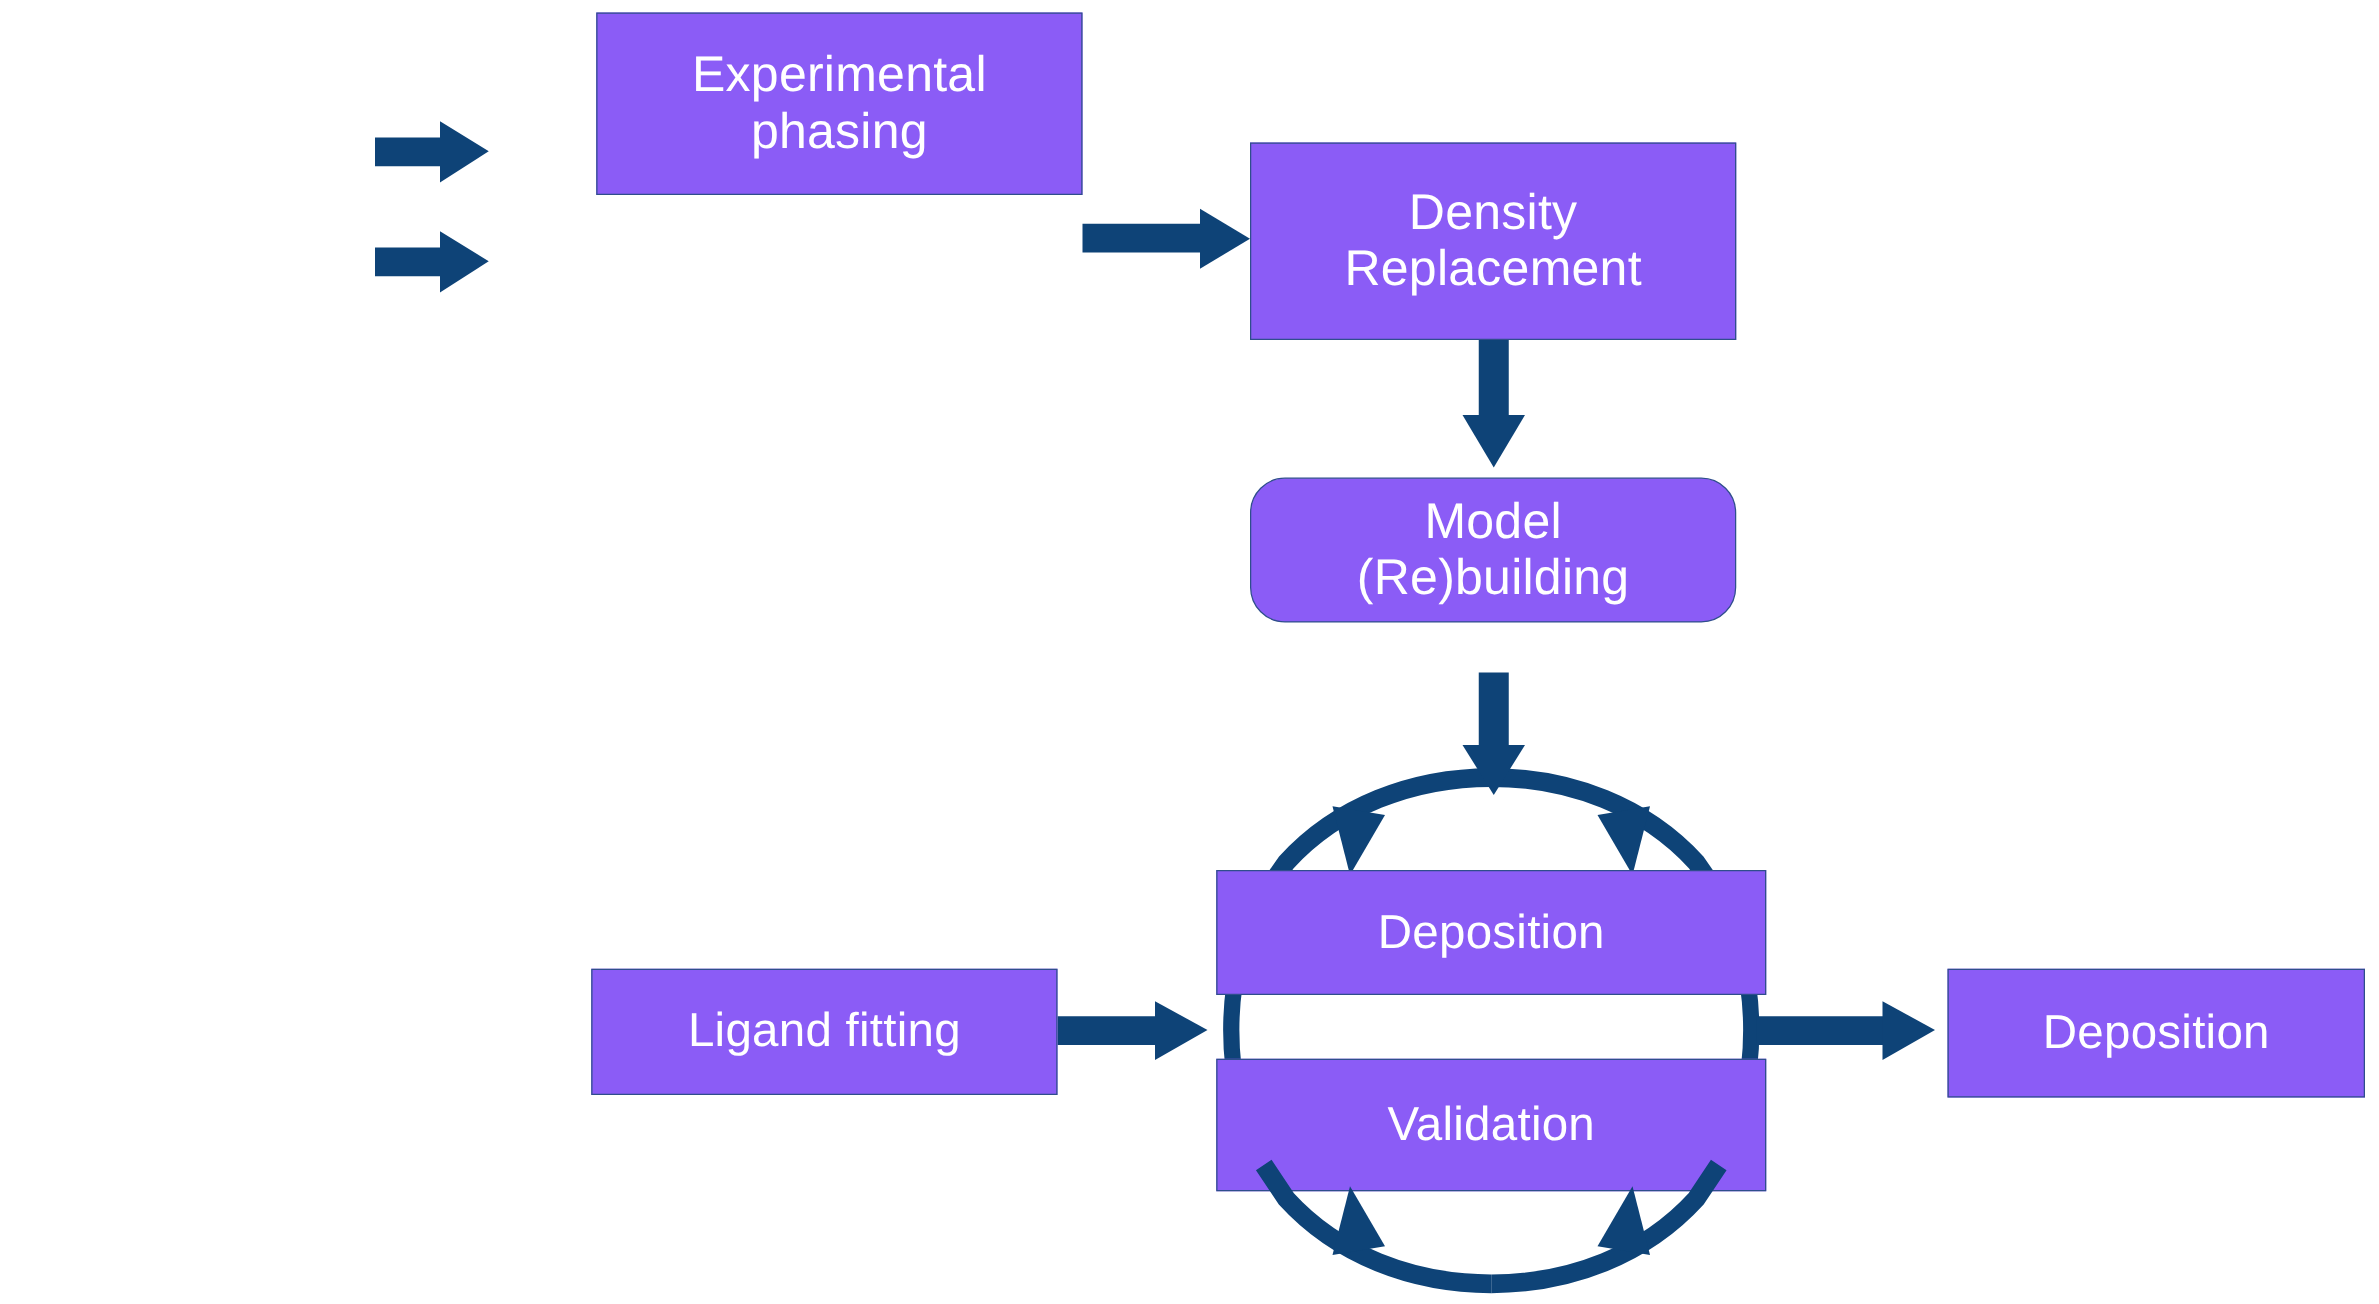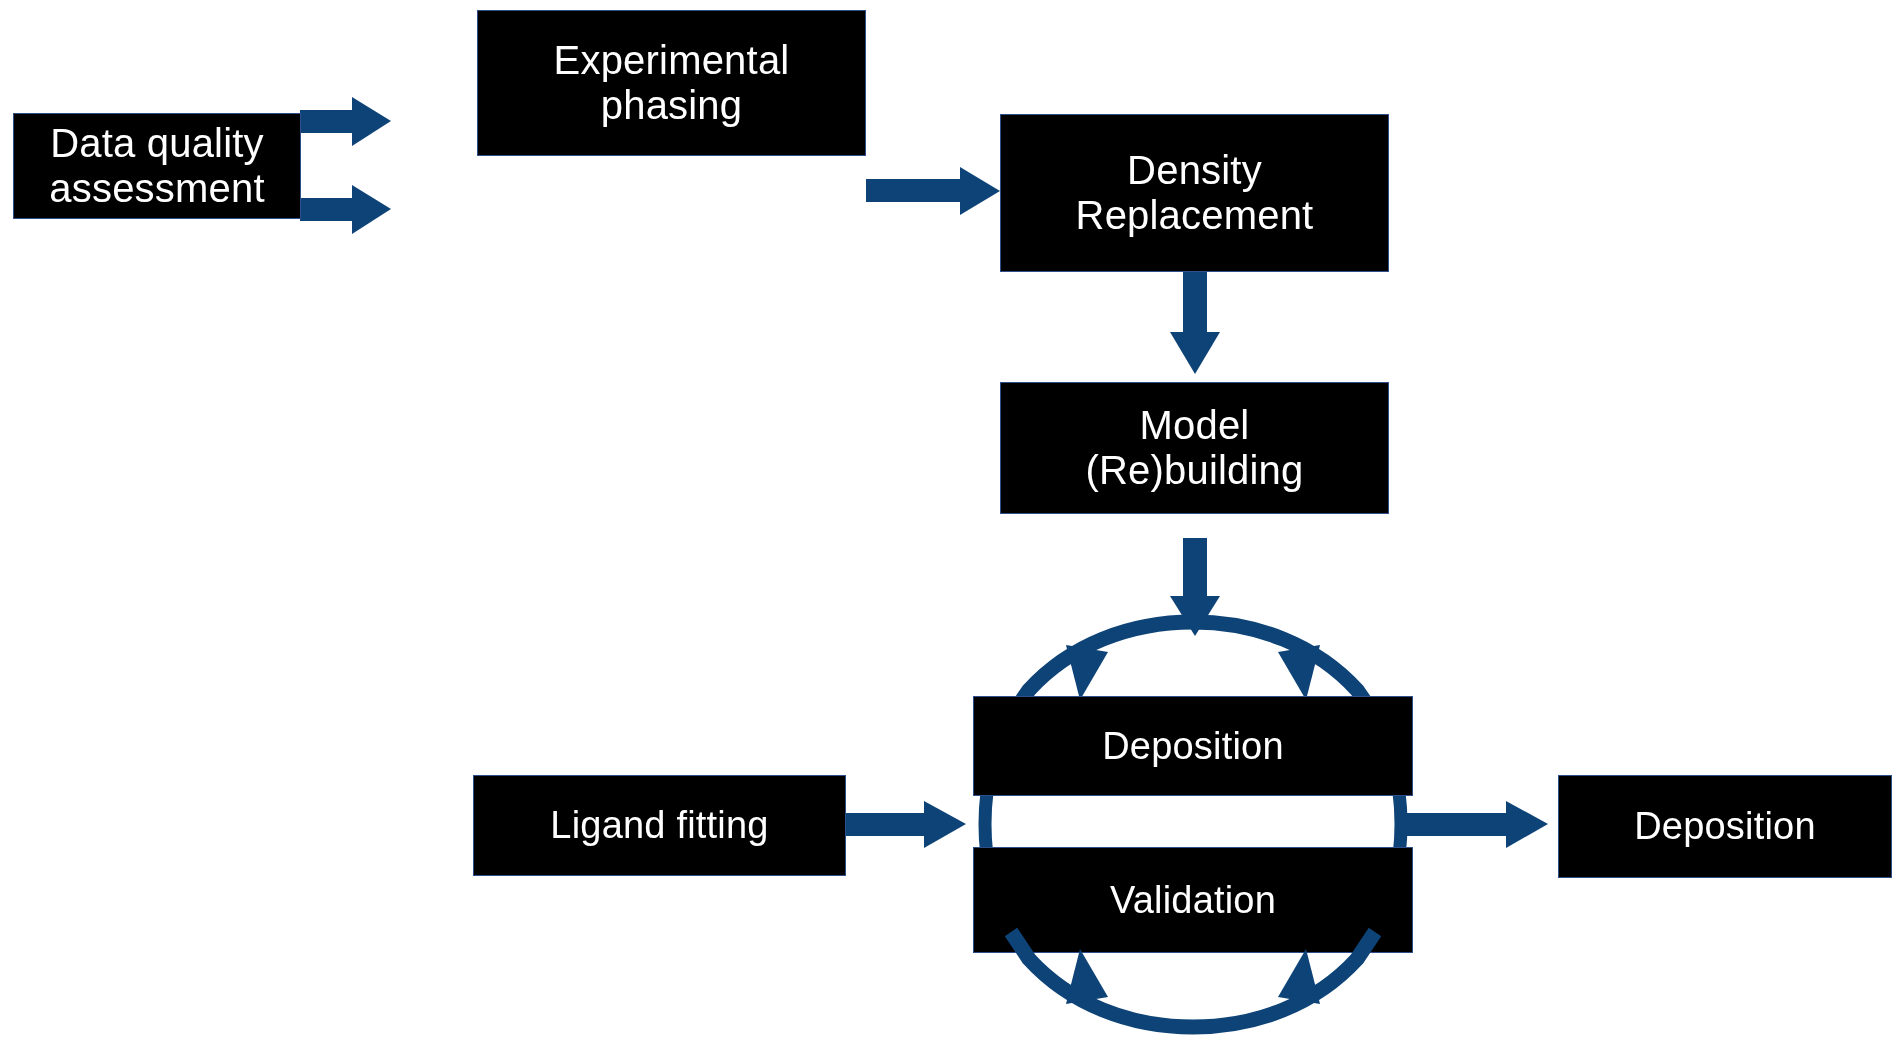--- a/index.html
+++ b/index.html
@@ -14,21 +14,21 @@
   #canvas {
     position: relative;
     width: 1903px;
     height: 1043px;
     background: #ffffff;
     overflow: hidden;
   }
   .node {
     position: absolute;
     box-sizing: border-box;
-    background: #000000;
+    background: #8b5cf6;
     border: 1px solid #2F4E8C;
     color: #ffffff;
     display: flex;
     align-items: center;
     justify-content: center;
     text-align: center;
     line-height: 1.12;
     font-weight: 400;
     letter-spacing: 0.2px;
     z-index: 5;
@@ -123,31 +123,29 @@
       <rect x="846" y="813" width="88" height="23" fill="#0E4377"></rect>
       <polygon points="924,801 924,848 966,824" fill="#0E4377"></polygon>
     </g>
 
     <g>
       <rect x="1405" y="813" width="110" height="23" fill="#0E4377"></rect>
       <polygon points="1506,801 1506,848 1548,824" fill="#0E4377"></polygon>
     </g>
   </svg>
 
-  <div class="node" style="left:13px; top:113px; width:288px; height:106px; font-size:40px;">Data quality
-assessment</div>
 
   <div class="node" style="left:477px; top:10px; width:389px; height:146px; font-size:40px;">Experimental
 phasing</div>
 
 
   <div class="node" style="left:1000px; top:114px; width:389px; height:158px; font-size:40px;">Density
 Replacement</div>
 
-  <div class="node" style="left:1000px; top:382px; width:389px; height:132px; font-size:40px;">Model
+  <div class="node" style="left:1000px; top:382px; width:389px; height:116px; font-size:40px;border-radius:28px;">Model
 (Re)building</div>
 
   <div class="node cycle-node" style="left:973px; top:696px; width:440px; height:100px; font-size:38px;">Deposition</div>
 
   <div class="node cycle-node" style="left:973px; top:847px; width:440px; height:106px; font-size:38px;">Validation</div>
 
   <div class="node" style="left:473px; top:775px; width:373px; height:101px; font-size:38px;">Ligand fitting</div>
 
   <div class="node" style="left:1558px; top:775px; width:334px; height:103px; font-size:38px;">Deposition</div>
 

